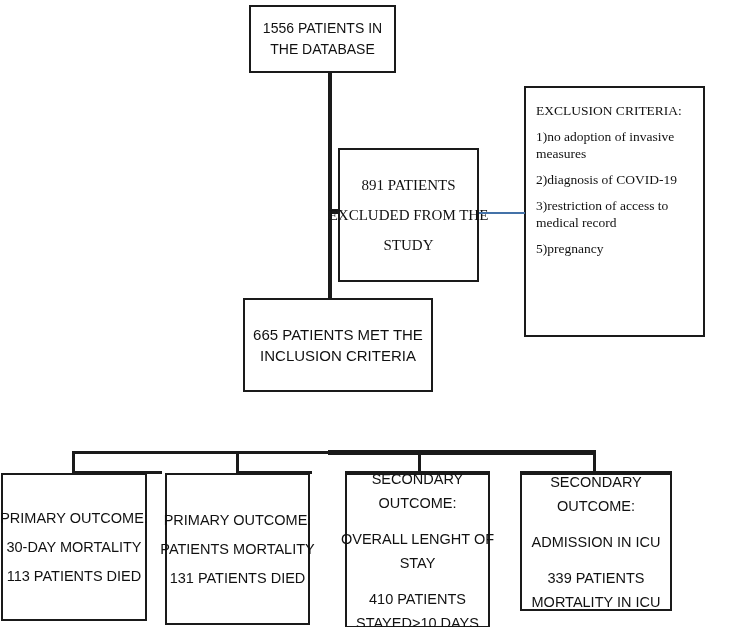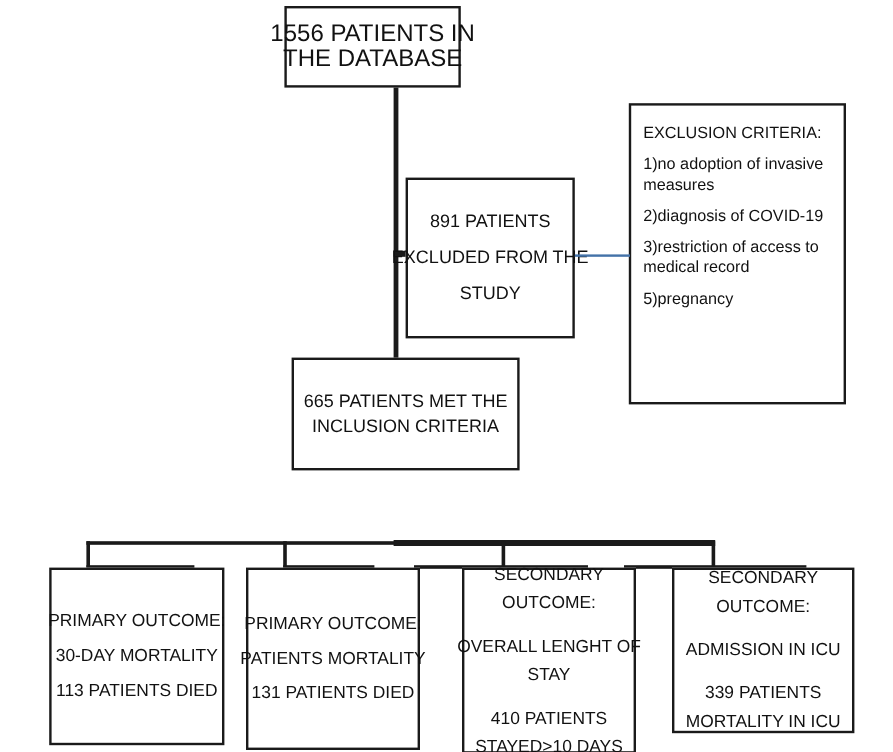--- a/index.html
+++ b/index.html
@@ -30,49 +30,49 @@
     align-items: center;
     text-align: center;
     z-index: 3;
   }
   .box .line {
     display: block;
     white-space: nowrap;
   }
   
   #box-total {
-    left: 237px; top: 5px; width: 147px; height: 68px;
-    font-size: 20px; line-height: 21px;
+    left: 249px; top: 5px; width: 147px; height: 68px;
+    font-size: 14px; line-height: 21px;
   }
   #box-excluded {
     left: 338px; top: 148px; width: 141px; height: 134px;
-    font-size: 15px; line-height: 30px;
+    font-size: 15px; line-height: 30px; font-family: Liberation Serif, serif;
   }
   #box-criteria {
     left: 524px; top: 86px; width: 181px; height: 251px;
     align-items: flex-start;
     justify-content: flex-start;
     text-align: left;
     padding: 14px 10px 10px 10px;
     font-size: 13.5px;
     line-height: 17px;
   }
   #box-criteria .line {
     white-space: normal;
     margin-bottom: 9px;
     width: 100%;
+    font-family: Liberation Serif, serif;
   }
   #box-included {
     left: 243px; top: 298px; width: 190px; height: 94px;
     font-size: 15px; line-height: 21px;
   }
   .outcome {
     top: 473px;
     font-size: 14.5px;
-    margin-left: 40px;
   }
   #box-outcome-0 { left: 1px;   width: 146px; height: 148px; line-height: 29px; }
   #box-outcome-1 { left: 165px; width: 145px; height: 152px; line-height: 29px; }
   #box-outcome-2 { left: 345px; width: 145px; height: 155px; line-height: 24px; }
   #box-outcome-3 { left: 520px; width: 152px; height: 138px; line-height: 24px; }
   #box-outcome-2 .gap, #box-outcome-3 .gap { margin-top: 12px; }
   
   .conn {
     position: absolute;
     background: #1a1a1a;

